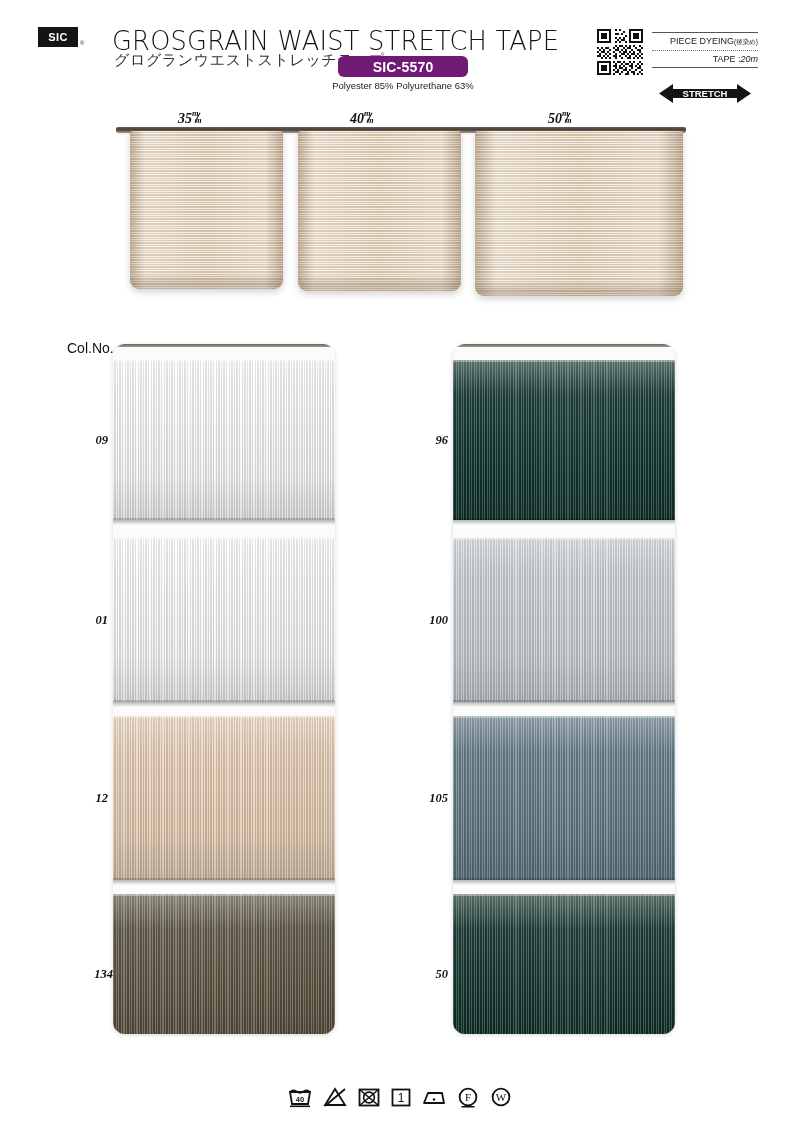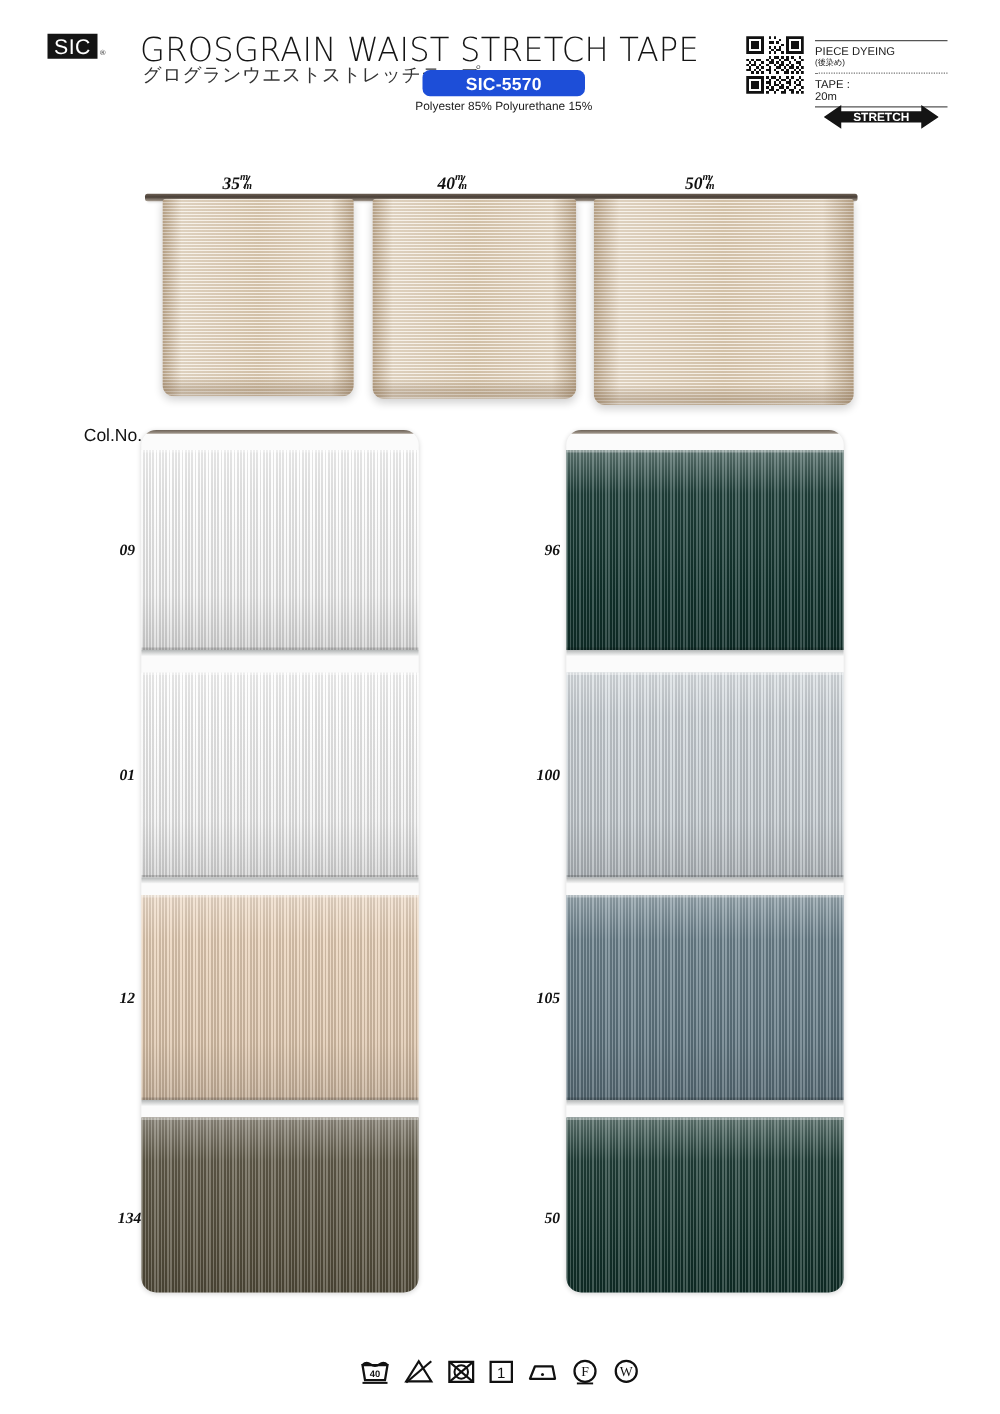--- a/index.html
+++ b/index.html
@@ -15,21 +15,21 @@
   
   .header { position: absolute; left: 0; top: 0; width: 800px; height: 110px; }
 
   .sic-logo {
     position: absolute; left: 38px; top: 27px;
     width: 40px; height: 20px;
     background: #141414;
     display: flex; align-items: center; justify-content: center;
   }
   .sic-logo span {
-    color: #fff; font-size: 17px; font-weight: normal;
+    color: #fff; font-size: 11px; font-weight: bold;
     letter-spacing: 0.4px; line-height: 1;
     font-family: "Liberation Sans", sans-serif;
   }
   .sic-reg {
     position: absolute; left: 80px; top: 40px;
     font-size: 6px; color: #333;
   }
 
   .title-main {
     position: absolute; left: 112px; top: 25px;
@@ -42,21 +42,21 @@
   .title-jp {
     position: absolute; left: 114px; top: 51px;
     font-size: 15px; color: #333; letter-spacing: 0.6px;
     white-space: nowrap;
     font-family: "DejaVu Sans", sans-serif;
   }
 
   .code-badge {
     position: absolute; left: 338px; top: 56px;
     width: 130px; height: 21px;
-    background: #1d4ed8; border-radius: 6px;
+    background: #701a75; border-radius: 6px;
     display: flex; align-items: center; justify-content: center;
   }
   .code-badge span {
     color: #fff; font-size: 14px; font-weight: bold; letter-spacing: 0.2px;
   }
   .composition {
     position: absolute; left: 323px; top: 80px;
     width: 160px; text-align: center;
     font-size: 9.5px; color: #222; white-space: nowrap;
   }
@@ -66,39 +66,39 @@
     position: absolute; left: 597px; top: 29px;
     width: 46px; height: 46px;
   }
   .qr svg { display: block; }
 
   .spec-box {
     position: absolute; left: 652px; top: 32px; width: 106px;
   }
   .spec-row {
     display: flex; justify-content: flex-end; align-items: baseline;
-    font-size: 9px; color: #1a1a1a; padding: 1px 0; flex-direction: column;
+    font-size: 9px; color: #1a1a1a; padding: 1px 0;
   }
   .spec-row.first { border-top: 1px solid #555; padding-top: 3px; }
   .spec-dash {
     border-top: 1px dotted #777; margin: 2px 0 2px 0; height: 0;
   }
   .spec-row.last { border-bottom: 1px solid #555; padding-bottom: 3px; }
   .spec-label { white-space: nowrap; }
   .spec-jp { font-size: 6.5px; }
-  .spec-val { font-size: 9px; }
+  .spec-val { font-size: 9px; font-style: italic; }
 
   .stretch-badge {
     position: absolute; left: 659px; top: 82px;
     width: 92px; height: 23px;
   }
   .stretch-badge svg { display: block; }
 
   
-  .ribbon-area { position: absolute; left: 0; top: 105px; width: 800px; height: 200px; margin-top: 28px; }
+  .ribbon-area { position: absolute; left: 0; top: 105px; width: 800px; height: 200px; }
 
   .width-label {
     position: absolute; top: 5px;
     font-family: "Liberation Serif", serif;
     font-style: italic; font-weight: bold;
     font-size: 14px; color: #111;
     white-space: nowrap;
   }
   .width-label .unit {
     font-size: 8.5px; display: inline-block; position: relative;
@@ -243,21 +243,21 @@
       <span>SIC</span>
     </div>
     <div class="sic-reg">®</div>
 
     <div class="title-main">GROSGRAIN WAIST STRETCH TAPE</div>
     <div class="title-jp">グログランウエストストレッチテープ</div>
 
     <div class="code-badge">
       <span>SIC-5570</span>
     </div>
-    <div class="composition">Polyester 85% Polyurethane 15%</div>
+    <div class="composition">Polyester 85% Polyurethane 63%</div>
 
     <div class="qr">
       <svg width="46" height="46" viewBox="0 0 23 23" shape-rendering="crispEdges">
         <rect width="23" height="23" fill="#fff"></rect>
         <g fill="#111">
           <path d="M0 0h7v7H0z"></path>
             <path d="M1 1h5v5H1z" fill="#fff"></path>
             <path d="M2 2h3v3H2z"></path>
           <path d="M16 0h7v7h-7z"></path>
             <path d="M17 1h5v5h-5z" fill="#fff"></path>

